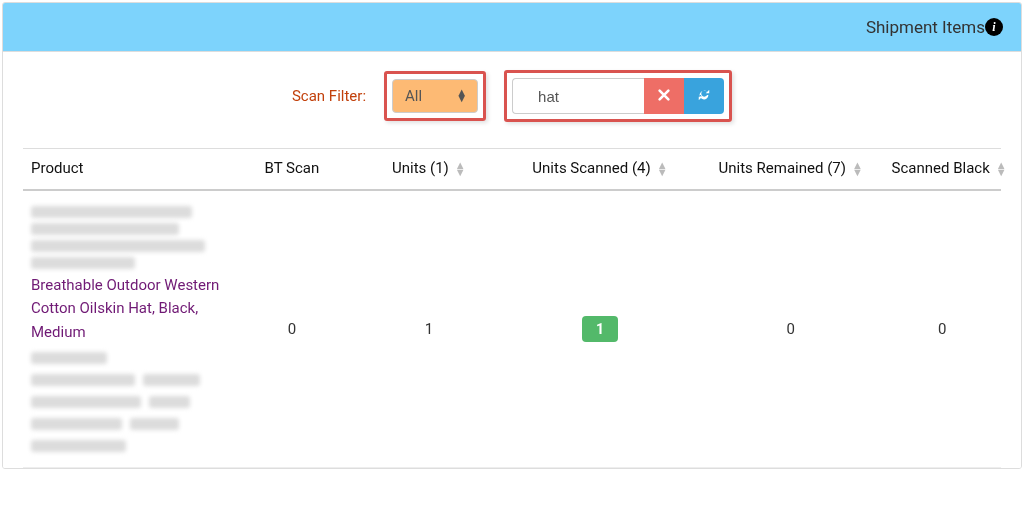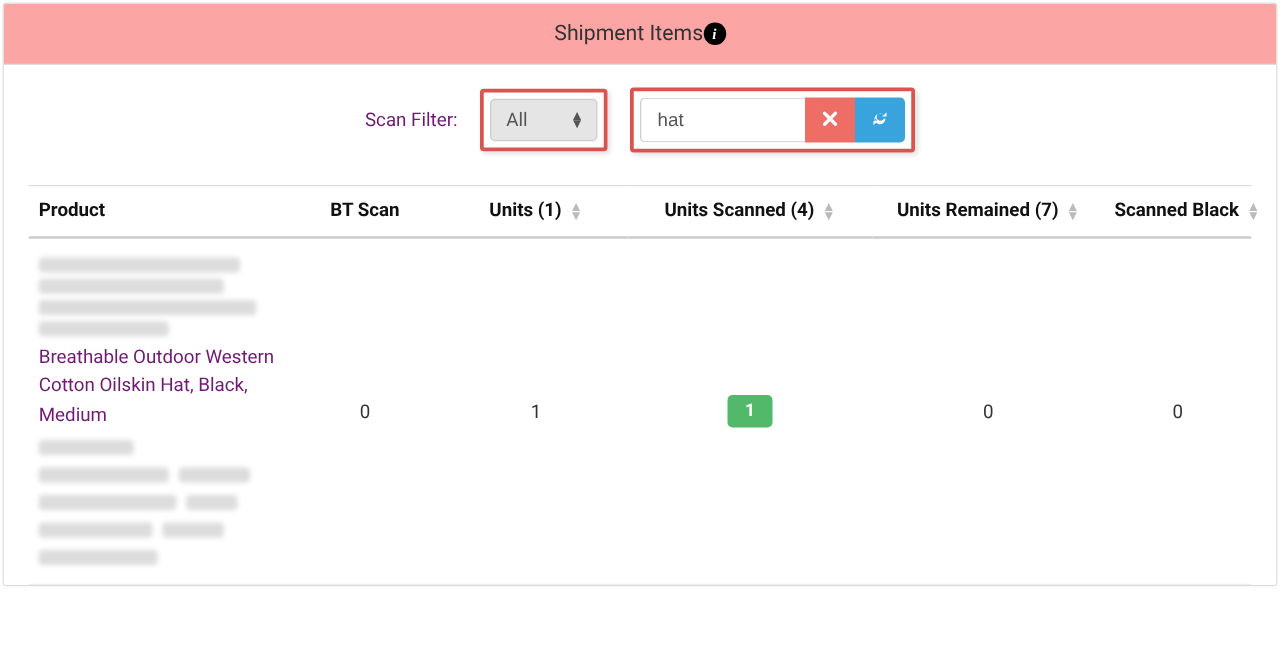--- a/index.html
+++ b/index.html
@@ -9,25 +9,25 @@
     color: #333;
     background: #fff;
     padding: 2px;
   }
   .panel {
     border: 1px solid #ddd;
     border-radius: 3px;
     overflow: hidden;
   }
   .panel-header {
-    background: #fca5a5;
+    background: #7dd3fc;
     border-bottom: 1px solid #ddd;
     padding: 14px 18px;
     display: flex;
-    justify-content: center;
+    justify-content: flex-end;
     align-items: center;
   }
   .panel-title {
     font-size: 17px;
     font-weight: 400;
     color: #333;
   }
   .info-icon {
     width: 18px; height: 18px;
     border-radius: 50%;
@@ -46,56 +46,56 @@
 
   .filter-row {
     display: flex;
     align-items: center;
     justify-content: center;
     gap: 18px;
     margin-bottom: 26px;
   }
   .filter-label {
     font-size: 15px;
-    color: #701a75;
+    color: #c2410c;
   }
   .highlight-box {
     border: 3px solid #d9534f;
     border-radius: 3px;
     padding: 5px;
     display: inline-flex;
     align-items: center;
     box-shadow: 2px 2px 4px rgba(0,0,0,0.12);
   }
   .select-wrap {
     position: relative;
     border: 1px solid #ccc;
     border-radius: 4px;
     padding: 7px 30px 7px 12px;
-    background: #e5e5e5;
+    background: #fdba74;
     min-width: 86px;
     font-size: 15px;
     color: #555;
     cursor: pointer;
     display:flex;align-items:center;
   }
   .select-caret {
     position: absolute;
     right: 10px;
     top: 50%;
     transform: translateY(-50%);
     font-size: 11px;
     line-height: 6px;
     color: #555;
   }
   .search-input {
     border: 1px solid #ccc;
     border-right: none;
     border-radius: 4px 0 0 4px;
-    padding: 7px 13px;
+    padding: 7px 25px;
     font-size: 15px;
     color: #555;
     width: 132px;
     height: 36px;
   }
   .btn {
     height: 36px;
     width: 40px;
     border: none;
     display: flex;
@@ -108,21 +108,21 @@
   .btn-primary { background: #39a3dd; border-radius: 0 4px 4px 0; }
   .btn svg { width: 14px; height: 14px; fill: #fff; stroke:#fff; }
 
   table.data {
     width: 100%;
     border-collapse: collapse;
     table-layout: fixed;
   }
   table.data th {
     text-align: left;
-    font-weight: 700;
+    font-weight: 400;
     font-size: 15px;
     padding: 10px 8px 12px 8px;
     border-top: 1px solid #ddd;
     border-bottom: 2px solid #ccc;
     white-space: nowrap;
     color:#111;
   }
   table.data th.center { text-align: center; }
   .sort-icon {
     display: inline-block;

